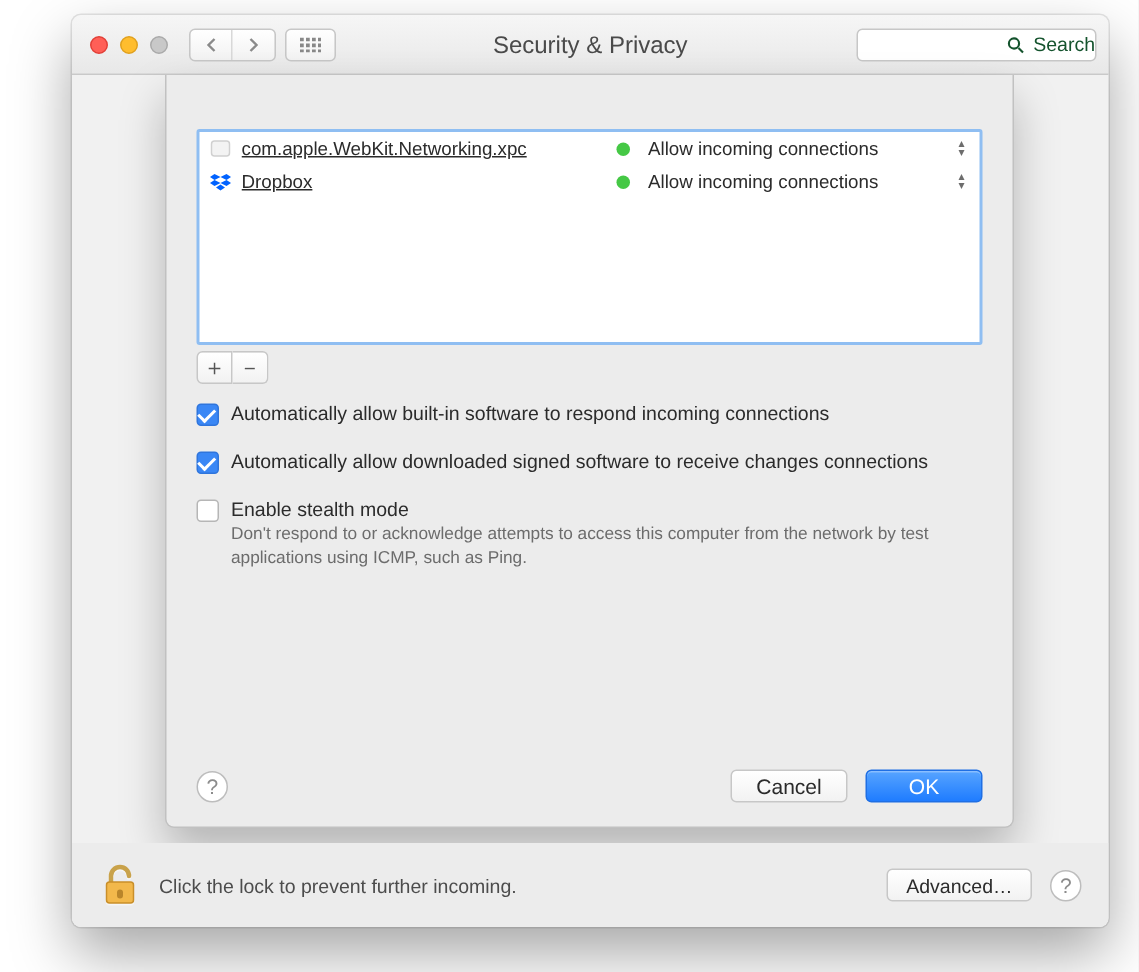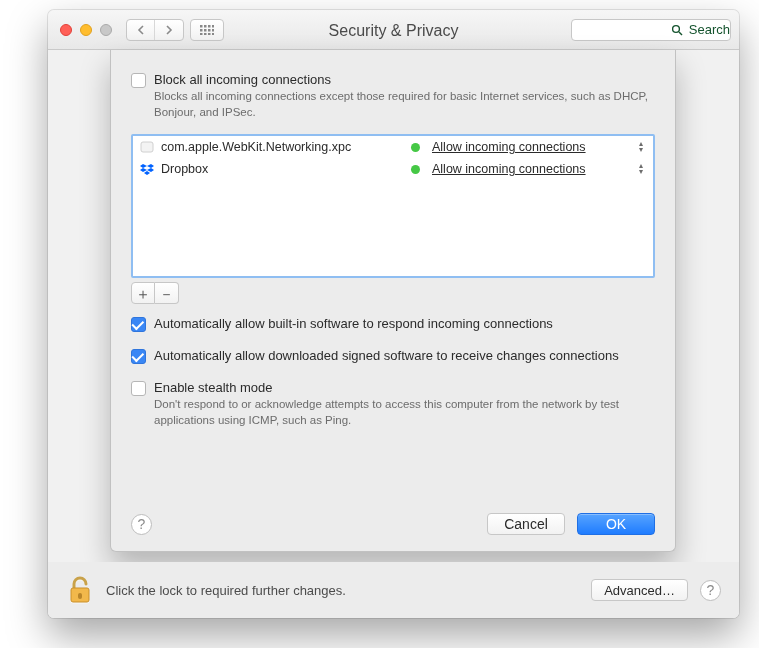--- a/index.html
+++ b/index.html
@@ -119,23 +119,23 @@
   .listwrap {
     margin-top:14px;
     border:2.5px solid #8fbef2; border-radius:2px;
     background:#fff; height:144px; overflow:hidden;
   }
   .listrow {
     display:flex; align-items:center; height:22px; padding:0 6px; gap:6px;
     font-size:12.5px; color:#2b2b2b;
   }
   .listrow .appicon { width:16px; height:16px; display:flex; align-items:center; justify-content:center;}
-  .listrow .name { flex:0 0 240px; white-space:nowrap; overflow:hidden; text-overflow:ellipsis;}
+  .listrow .name { flex:0 0 240px; white-space:nowrap; overflow:hidden; text-overflow:ellipsis;text-decoration:underline;}
   .status-dot { width:9px; height:9px; border-radius:50%; background:#45c845; margin-left:4px; margin-right:6px;}
-  .listrow .status { flex:1;text-decoration:underline; }
+  .listrow .status { flex:1; }
   .stepper { width:12px; display:flex; flex-direction:column; align-items:center; color:#6d6d6d; font-size:8px; line-height:6px;}
   .pm {
     display:flex; margin-top:4px;
   }
   .pm button {
     width:24px; height:22px; border:1px solid #c7c7c7;
     background:linear-gradient(#ffffff,#f2f2f2);
     color:#555; font-size:15px; line-height:1;
     display:flex; align-items:center; justify-content:center;
   }
@@ -205,27 +205,20 @@
           <circle cx="5" cy="5" r="3.4" fill="none" stroke="currentColor" stroke-width="1.4"></circle>
           <line x1="8" y1="8" x2="11" y2="11" stroke="currentColor" stroke-width="1.4"></line>
         </svg>
       <span>Search</span>
     </div>
   </div>
 
   <div class="backdrop"></div>
 
   <div class="sheet">
-    <div class="row">
-      <div class="checkbox"></div>
-      <div>
-        <div class="ck-label">Block all incoming connections</div>
-        <div class="ck-desc">Blocks all incoming connections except those required for basic Internet services, such as DHCP, Bonjour, and IPSec.</div>
-      </div>
-    </div>
 
     <div class="listwrap">
       <div class="listrow">
         <span class="appicon">
           <svg width="14" height="14" viewBox="0 0 14 14">
               <rect x="1" y="2" width="12" height="10" rx="2" fill="#f3f3f3" stroke="#d0d0d0"></rect>
             </svg>
         </span>
         <span class="name">com.apple.WebKit.Networking.xpc</span>
         <span class="status-dot"></span>
@@ -292,17 +285,17 @@
   </div>
 
   <div class="bottom-bar">
     <div class="lock">
       <svg width="26" height="30" viewBox="0 0 26 30">
         <path d="M7 13 v-4 a6 6 0 0 1 12 0" fill="none" stroke="#c9a24a" stroke-width="3" stroke-linecap="round"></path>
         <rect x="4" y="13" width="18" height="14" rx="2" fill="#f2b84b" stroke="#c98f2a"></rect>
         <rect x="11" y="18" width="4" height="6" rx="2" fill="#b9852a"></rect>
       </svg>
     </div>
-    <div class="msg">Click the lock to required further changes.</div>
+    <div class="msg">Click the lock to prevent further incoming.</div>
     <button class="adv-btn">Advanced…</button>
     <div class="help-circle">?</div>
   </div>
 </div>
 
 </body></html>

